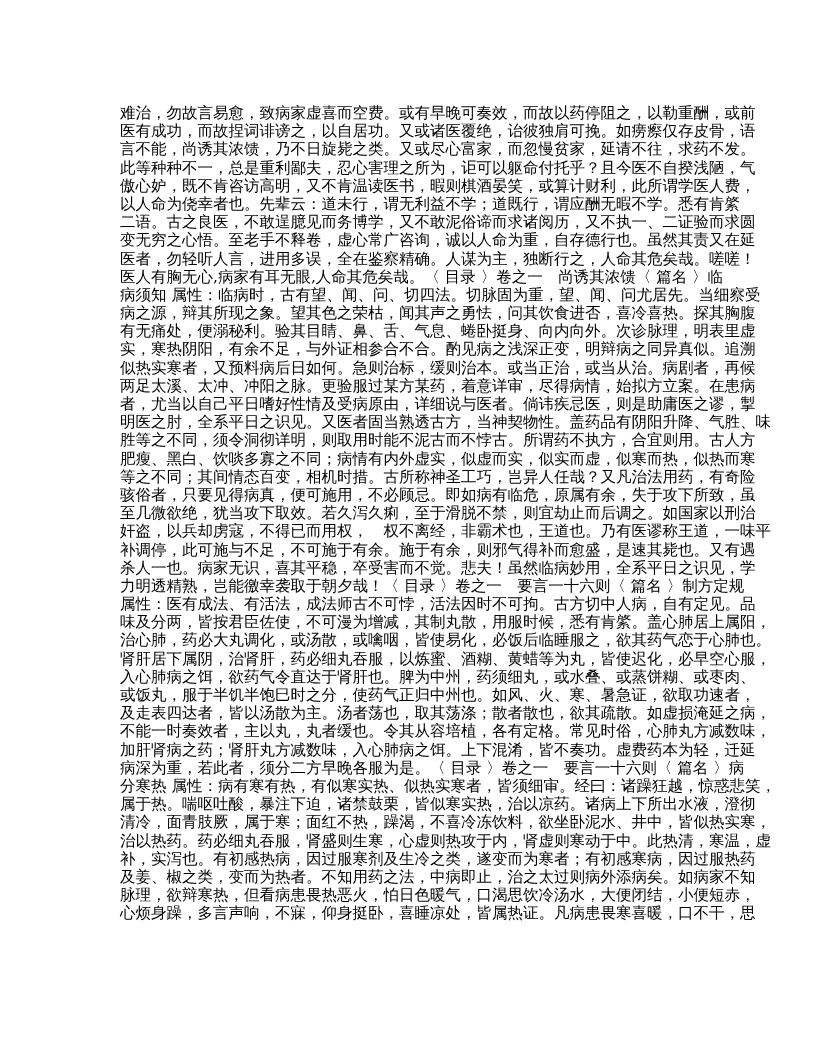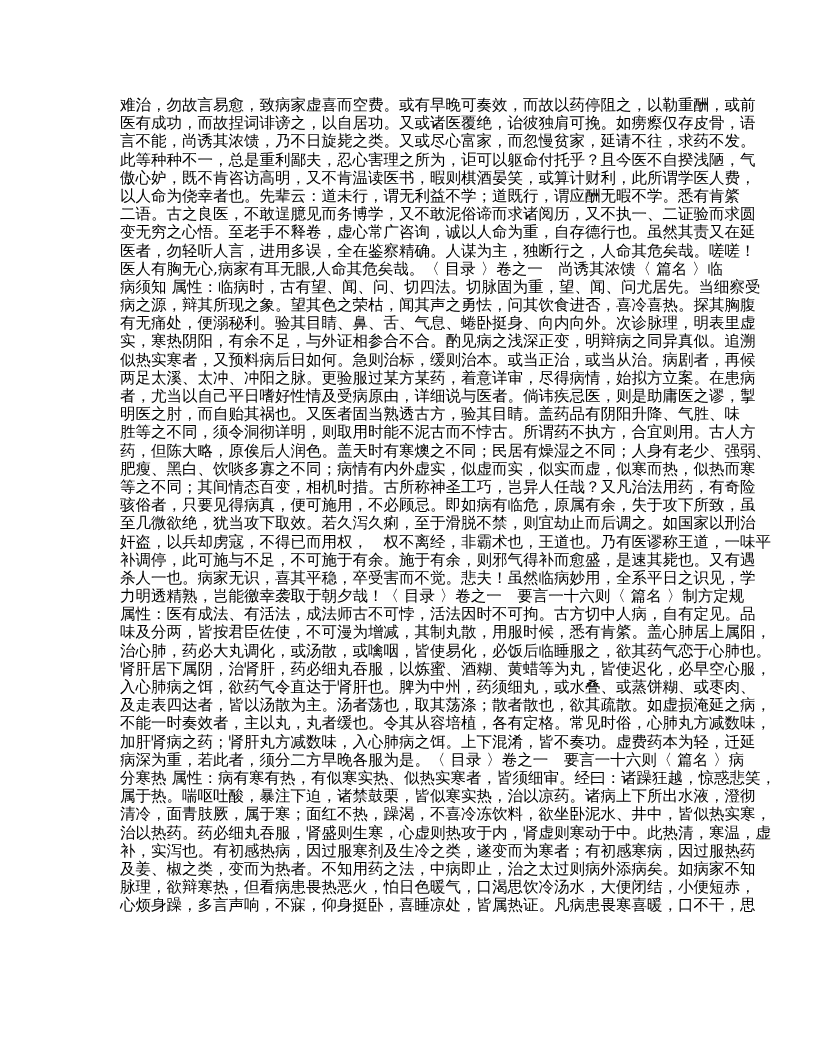--- a/index.html
+++ b/index.html
@@ -17,21 +17,21 @@
     position: absolute;
     left: 0;
     top: 0;
     width: 816px;
     height: 1056px;
     background: #ffffff;
   }
   .text-block {
     position: absolute;
     left: 120px;
-    top: 96px;
+    top: 104px;
     width: 576px;
     color: #000000;
     font-family: "DejaVu Serif", "Liberation Serif", serif;
     font-size: 15.5px;
     line-height: 18.2px;
   }
   .line {
     display: block;
     white-space: nowrap;
     text-align: justify;
@@ -59,36 +59,36 @@
     <span class="line">变无穷之心悟。至老手不释卷，虚心常广咨询，诚以人命为重，自存德行也。虽然其责又在延</span>
     <span class="line">医者，勿轻听人言，进用多误，全在鉴察精确。人谋为主，独断行之，人命其危矣哉。嗟嗟！</span>
     <span class="line">医人有胸无心,病家有耳无眼,人命其危矣哉。〈 目录 〉卷之一　尚诱其浓馈〈 篇名 〉临</span>
     <span class="line">病须知 属性：临病时，古有望、闻、问、切四法。切脉固为重，望、闻、问尤居先。当细察受</span>
     <span class="line">病之源，辩其所现之象。望其色之荣枯，闻其声之勇怯，问其饮食进否，喜冷喜热。探其胸腹</span>
     <span class="line">有无痛处，便溺秘利。验其目睛、鼻、舌、气息、蜷卧挺身、向内向外。次诊脉理，明表里虚</span>
     <span class="line">实，寒热阴阳，有余不足，与外证相参合不合。酌见病之浅深正变，明辩病之同异真似。追溯</span>
     <span class="line">似热实寒者，又预料病后日如何。急则治标，缓则治本。或当正治，或当从治。病剧者，再候</span>
     <span class="line">两足太溪、太冲、冲阳之脉。更验服过某方某药，着意详审，尽得病情，始拟方立案。在患病</span>
     <span class="line">者，尤当以自己平日嗜好性情及受病原由，详细说与医者。倘讳疾忌医，则是助庸医之谬，掣</span>
-    <span class="line">明医之肘，而自贻其祸也。又医者固当熟透古方，验其目睛。盖药品有阴阳升降、气胜、味</span>
+    <span class="line">明医之肘，全系平日之识见。又医者固当熟透古方，当神契物性。盖药品有阴阳升降、气胜、味</span>
     <span class="line">胜等之不同，须令洞彻详明，则取用时能不泥古而不悖古。所谓药不执方，合宜则用。古人方</span>
-    <span class="line">药，但陈大略，原俟后人润色。盖天时有寒燠之不同；民居有燥湿之不同；人身有老少、强弱、</span>
     <span class="line">肥瘦、黑白、饮啖多寡之不同；病情有内外虚实，似虚而实，似实而虚，似寒而热，似热而寒</span>
     <span class="line">等之不同；其间情态百变，相机时措。古所称神圣工巧，岂异人任哉？又凡治法用药，有奇险</span>
     <span class="line">骇俗者，只要见得病真，便可施用，不必顾忌。即如病有临危，原属有余，失于攻下所致，虽</span>
     <span class="line">至几微欲绝，犹当攻下取效。若久泻久痢，至于滑脱不禁，则宜劫止而后调之。如国家以刑治</span>
     <span class="line">奸盗，以兵却虏寇，不得已而用权，　权不离经，非霸术也，王道也。乃有医谬称王道，一味平</span>
     <span class="line">补调停，此可施与不足，不可施于有余。施于有余，则邪气得补而愈盛，是速其毙也。又有遇</span>
     <span class="line">杀人一也。病家无识，喜其平稳，卒受害而不觉。悲夫！虽然临病妙用，全系平日之识见，学</span>
     <span class="line">力明透精熟，岂能徼幸袭取于朝夕哉！〈 目录 〉卷之一　要言一十六则〈 篇名 〉制方定规</span>
     <span class="line">属性：医有成法、有活法，成法师古不可悖，活法因时不可拘。古方切中人病，自有定见。品</span>
     <span class="line">味及分两，皆按君臣佐使，不可漫为增减，其制丸散，用服时候，悉有肯綮。盖心肺居上属阳，</span>
     <span class="line">治心肺，药必大丸调化，或汤散，或噙咽，皆使易化，必饭后临睡服之，欲其药气恋于心肺也。</span>
     <span class="line">肾肝居下属阴，治肾肝，药必细丸吞服，以炼蜜、酒糊、黄蜡等为丸，皆使迟化，必早空心服，</span>
     <span class="line">入心肺病之饵，欲药气令直达于肾肝也。脾为中州，药须细丸，或水叠、或蒸饼糊、或枣肉、</span>
+    <span class="line">或饭丸，服于半饥半饱巳时之分，使药气正归中州也。如风、火、寒、暑急证，欲取功速者，</span>
     <span class="line">及走表四达者，皆以汤散为主。汤者荡也，取其荡涤；散者散也，欲其疏散。如虚损淹延之病，</span>
     <span class="line">不能一时奏效者，主以丸，丸者缓也。令其从容培植，各有定格。常见时俗，心肺丸方减数味，</span>
     <span class="line">加肝肾病之药；肾肝丸方减数味，入心肺病之饵。上下混淆，皆不奏功。虚费药本为轻，迁延</span>
     <span class="line">病深为重，若此者，须分二方早晚各服为是。〈 目录 〉卷之一　要言一十六则〈 篇名 〉病</span>
     <span class="line">分寒热 属性：病有寒有热，有似寒实热、似热实寒者，皆须细审。经曰：诸躁狂越，惊惑悲笑，</span>
     <span class="line">属于热。喘呕吐酸，暴注下迫，诸禁鼓栗，皆似寒实热，治以凉药。诸病上下所出水液，澄彻</span>
     <span class="line">清冷，面青肢厥，属于寒；面红不热，躁渴，不喜冷冻饮料，欲坐卧泥水、井中，皆似热实寒，</span>
     <span class="line">治以热药。药必细丸吞服，肾盛则生寒，心虚则热攻于内，肾虚则寒动于中。此热清，寒温，虚</span>
     <span class="line">补，实泻也。有初感热病，因过服寒剂及生冷之类，遂变而为寒者；有初感寒病，因过服热药</span>
     <span class="line">及姜、椒之类，变而为热者。不知用药之法，中病即止，治之太过则病外添病矣。如病家不知</span>

